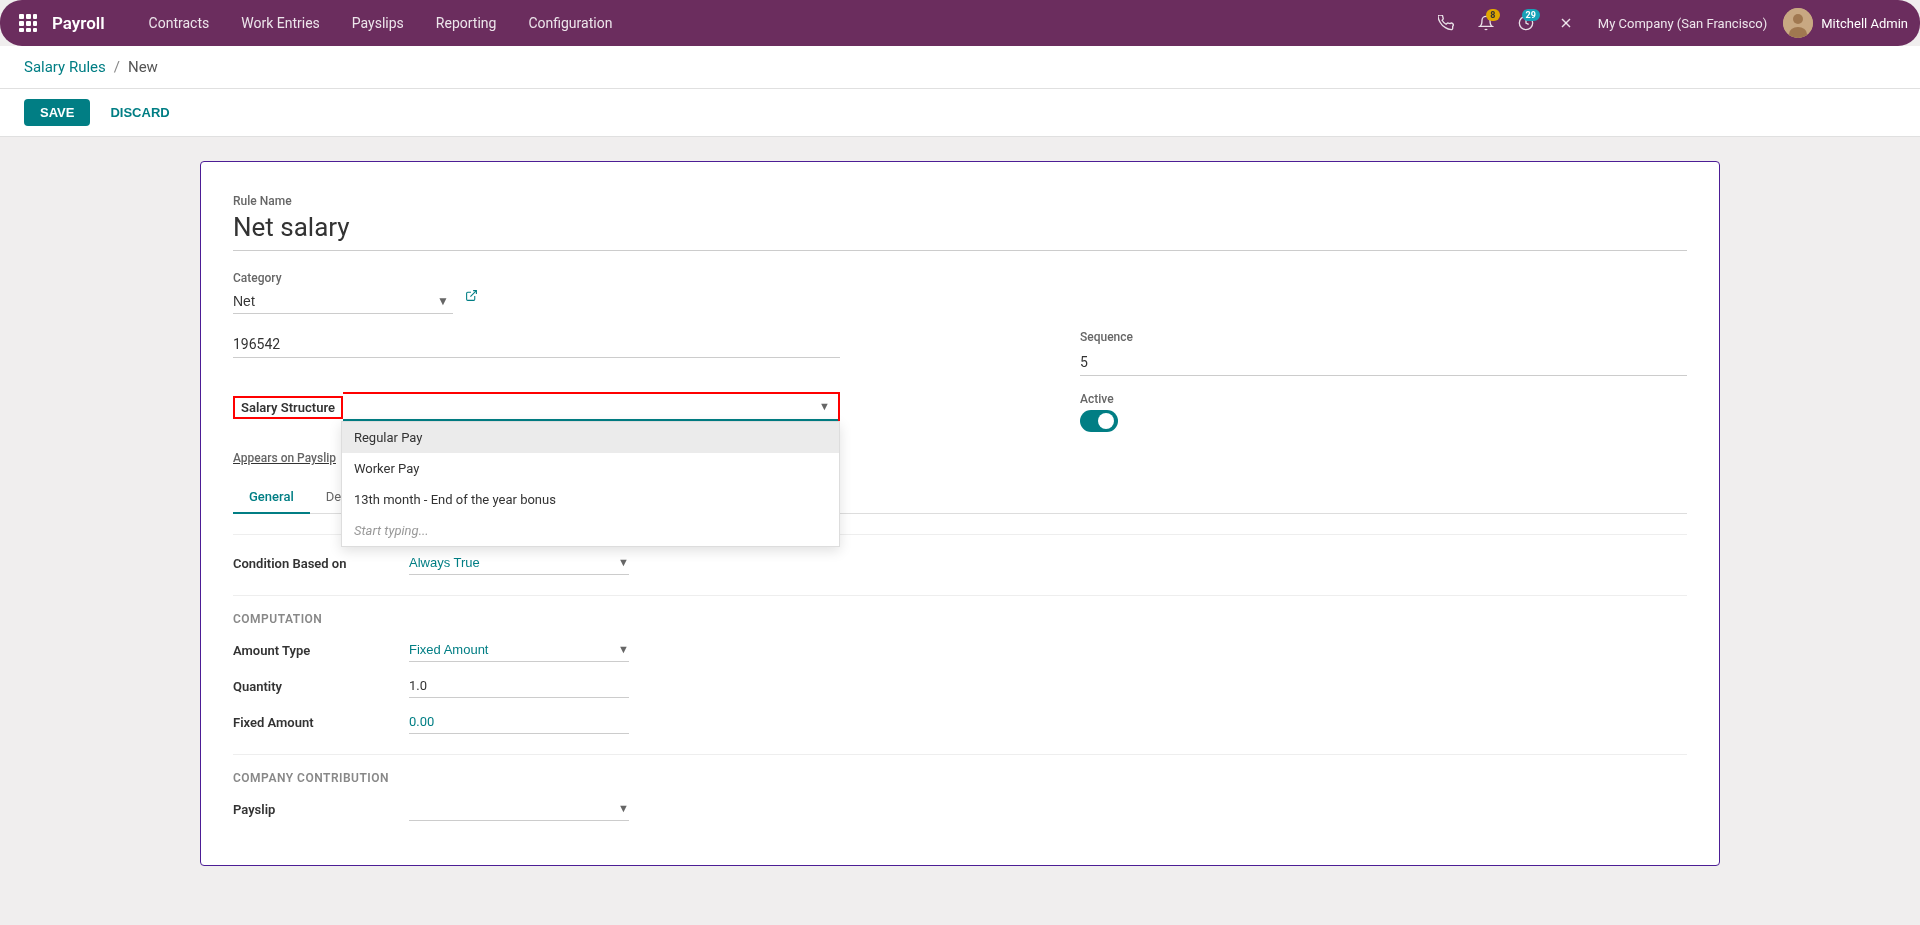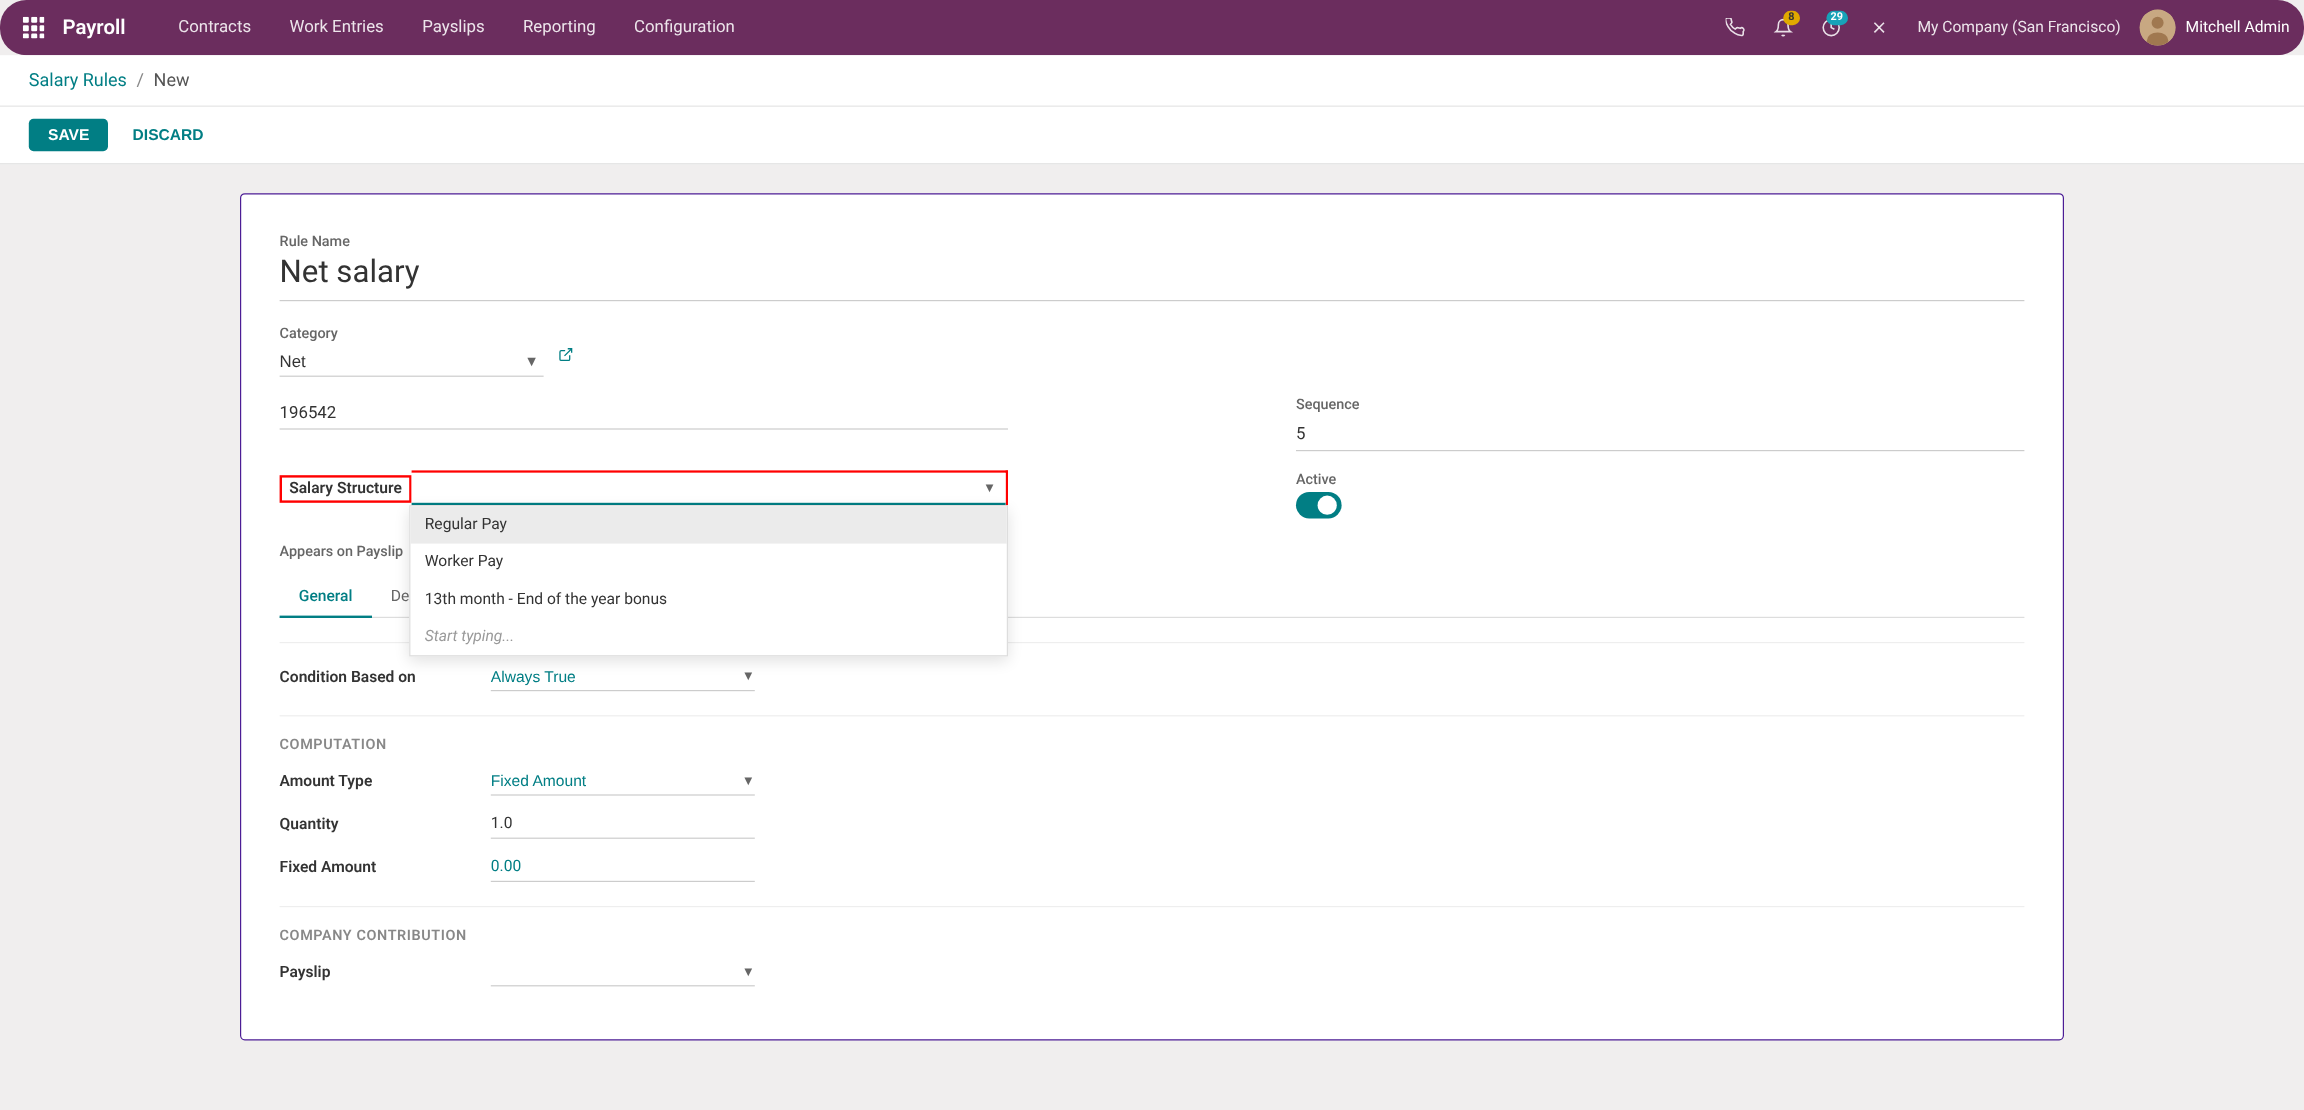--- a/index.html
+++ b/index.html
@@ -285,21 +285,21 @@
       <div>
         <div class="field-label">Active</div>
         <div style="margin-top:4px;">
           <div class="toggle-switch">
             <span class="toggle-check">✓</span>
           </div>
         </div>
       </div>
     </div>
 
-    <div style="margin-bottom:16px;">
+    <div style="margin-bottom:16px;text-decoration:underline;">
       <div class="field-label">Appears on Payslip</div>
     </div>
 
     <div class="tabs">
       <div class="tab active">General</div>
       <div class="tab">Description</div>
     </div>
 
     <hr class="divider">
 

